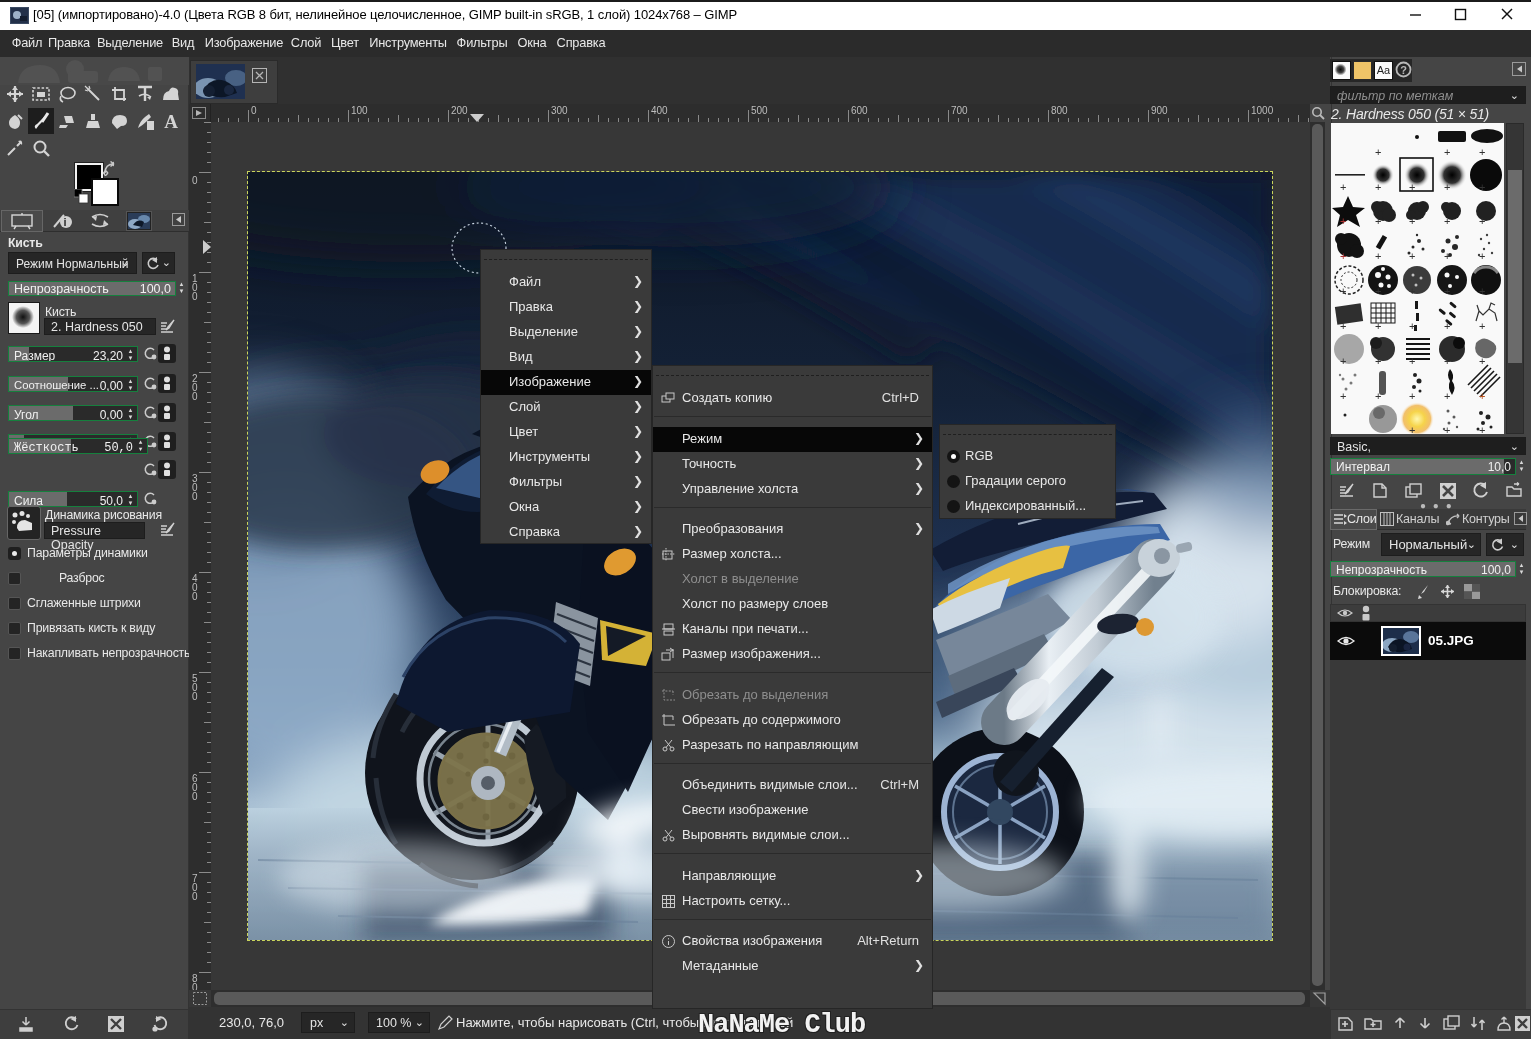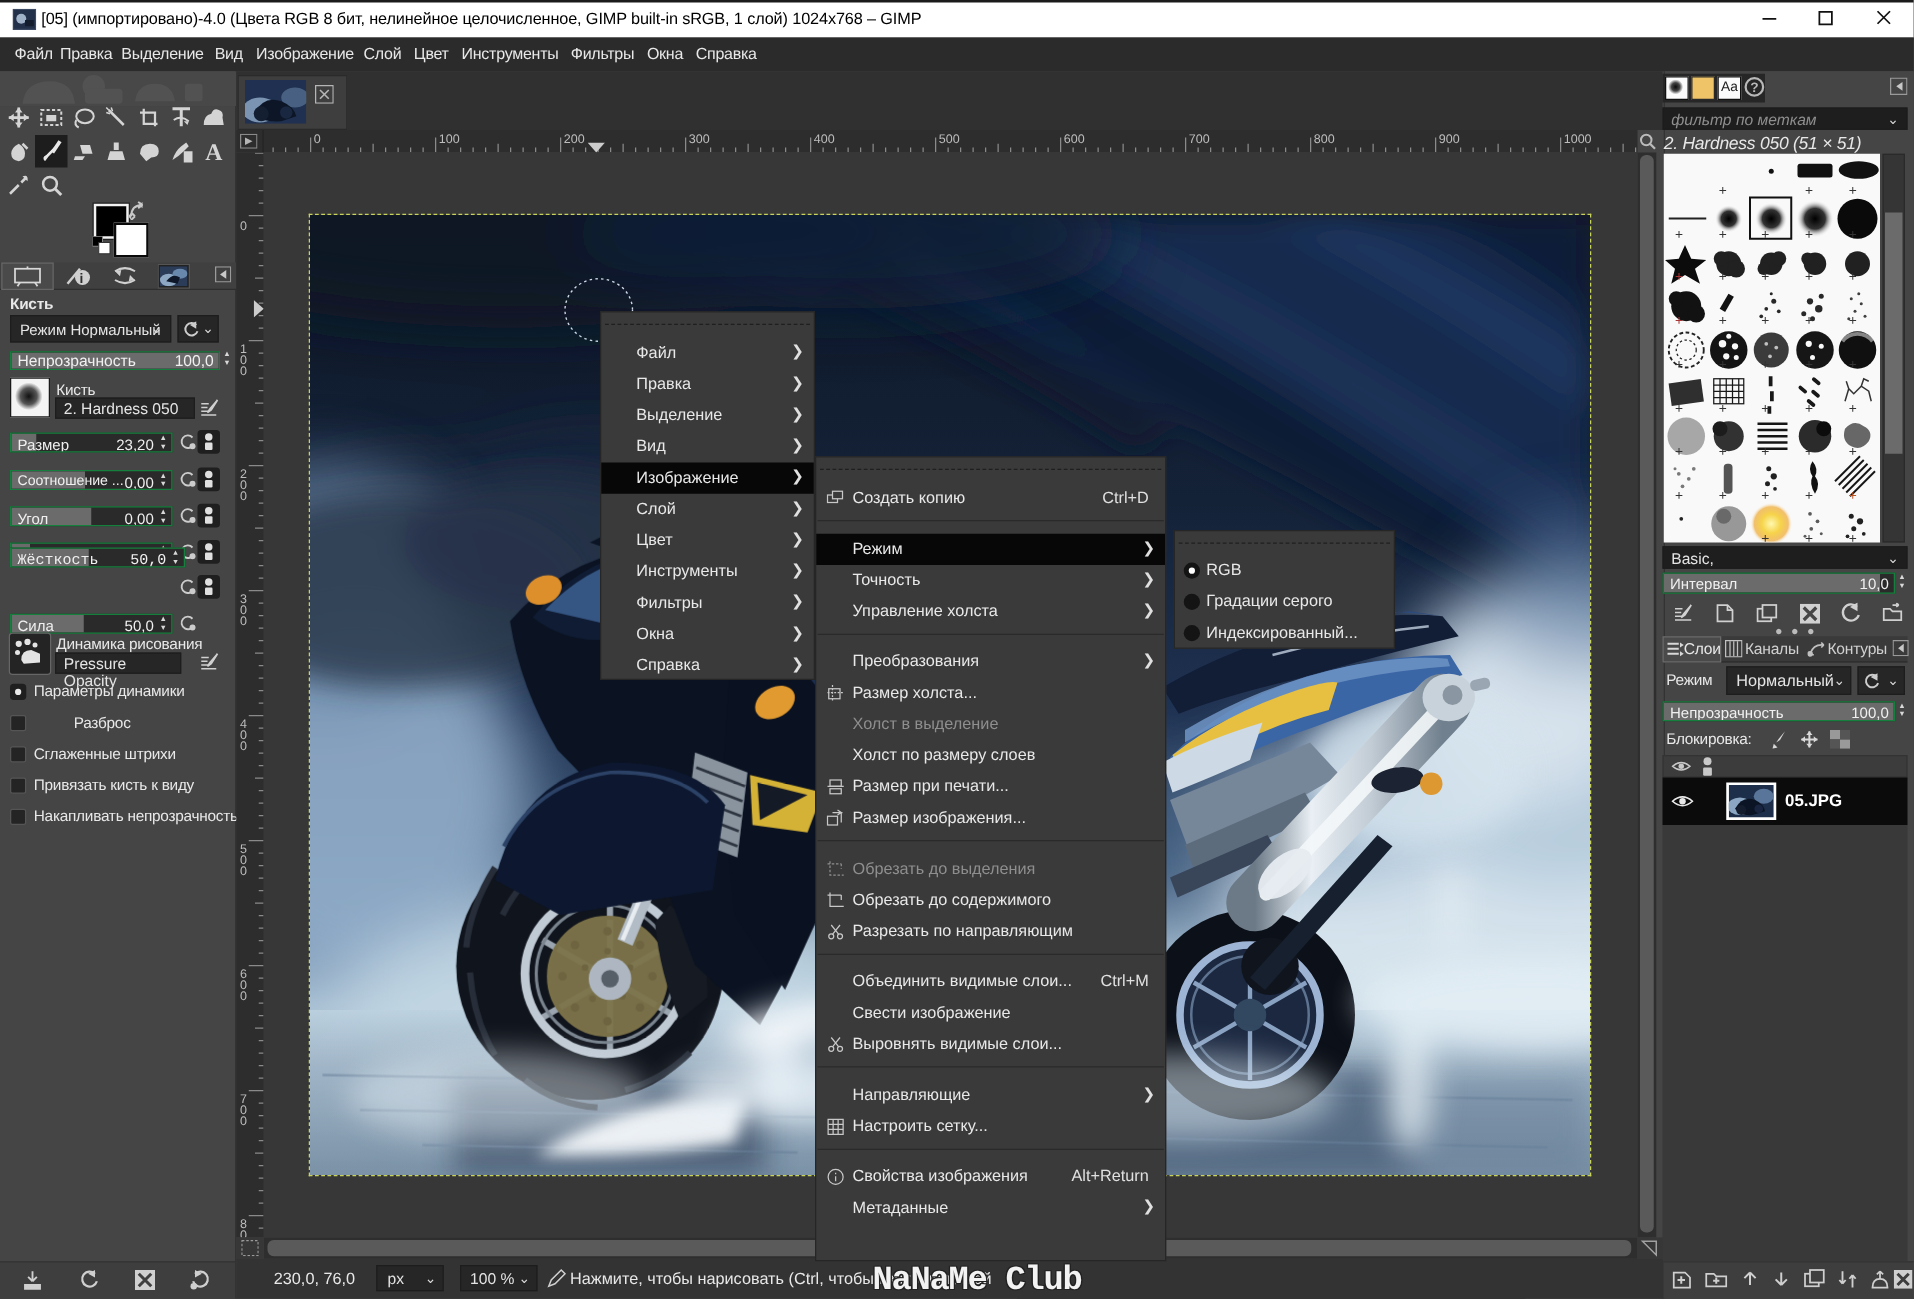--- a/index.html
+++ b/index.html
@@ -1442,21 +1442,21 @@
       </div>
   <div class="mi">
         <span class="t" style="left:29px">Холст по размеру слоев</span>
       </div>
   <div class="mi">
         <svg class="micon" viewBox="0 0 15 15" stroke="#c8c8c8" fill="none">
           <rect x="3" y="2" width="9" height="5"></rect>
           <rect x="3" y="9" width="9" height="4"></rect>
           <path d="M1 7 h13"></path>
         </svg>
-        <span class="t" style="left:29px">Размер при печати...</span>
+        <span class="t" style="left:29px">Каналы при печати...</span>
       </div>
   <div class="mi">
         <svg class="micon" viewBox="0 0 15 15" stroke="#c8c8c8" fill="none">
           <rect x="1" y="6" width="8" height="7"></rect>
           <path d="M5 3 h8 M12 3 v8 M9 1 l3 2 l-3 2"></path>
         </svg>
         <span class="t" style="left:29px">Размер изображения...</span>
       </div>
   <div class="msep"></div>
   <div class="mi dis">

